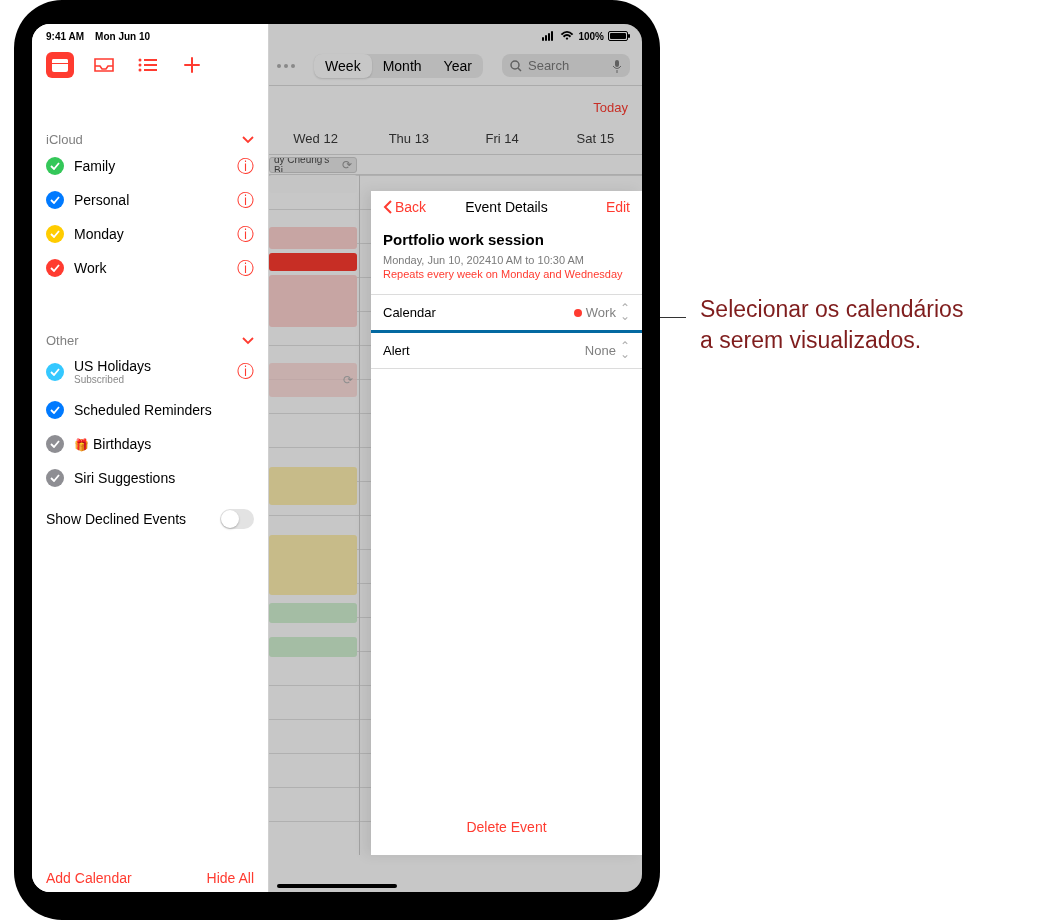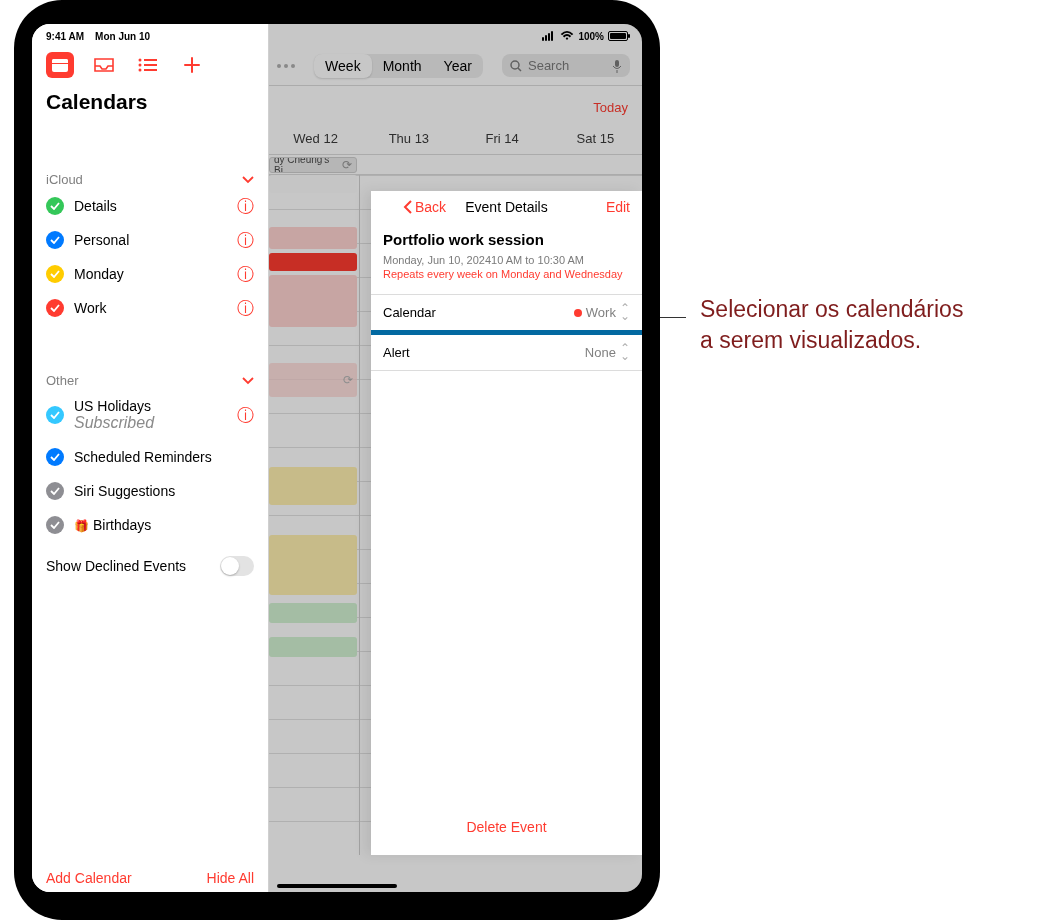--- a/index.html
+++ b/index.html
@@ -59,21 +59,21 @@
   .sb-toolbar .iconbox { width:28px; height:26px; display:flex; align-items:center; justify-content:center; border-radius:6px;}
   .sb-toolbar .iconbox.active{background:#ff3b30;}
   .sb-title { font-size: 21px; font-weight: 700; padding: 6px 14px 10px; }
   .sb-section-hdr { display:flex; align-items:center; justify-content:space-between;
     padding: 4px 14px 2px 14px; font-size:13px; color:#808080;margin-top:44px;}
   .sb-section-hdr .chev{color:#ff3b30;}
   .cal-row { display:flex; align-items:center; padding:8px 14px; gap:10px; font-size:14px; }
   .cal-row .check { width:18px; height:18px; border-radius:50%; display:flex;align-items:center;justify-content:center;}
   .cal-row .info { margin-left:auto; color:#ff3b30; font-size:17px; line-height:1;}
   .cal-row .lbl-col{display:flex;flex-direction:column;}
-  .cal-row .sub { font-size:16px; color:#8a8a8a;font-style:italic;}
+  .cal-row .sub { font-size:10px; color:#8a8a8a;}
   .cal-row .birthday-ico{color:#ff3b30; font-size:12px; margin-right:4px;}
   .sb-declined { padding: 14px 14px; display:flex; align-items:center; justify-content:space-between; font-size:14px;}
   .switch{width:34px;height:20px;border-radius:10px;background:#e3e3e3;position:relative;}
   .switch .knob{width:18px;height:18px;background:#fff;border-radius:50%;position:absolute;top:1px;left:1px;box-shadow:0 1px 2px rgba(0,0,0,0.25);}
   .sb-footer{margin-top:auto;display:flex;justify-content:space-between;padding:14px 14px 6px;font-size:14px;color:#ff3b30;}
   
   .main { position:relative; flex:1; height:100%; padding-top:22px; }
   .main::after{content:"";position:absolute;inset:0;background:rgba(0,0,0,0.22);pointer-events:none;}
   .main-top { display:flex; align-items:center; justify-content:space-between;
     padding:4px 12px 4px 8px; height:40px; border-bottom:1px solid #dcdcdc;}
@@ -89,29 +89,29 @@
   .grid{position:relative;height:680px;
     background-image:linear-gradient(#e2e2e2 1px,transparent 1px);
     background-size:100% 34px; background-position:0 0;}
   .evt{position:absolute;left:0;width:90px;border-radius:3px;font-size:10px;color:#4a4a4a;padding:2px 4px;overflow:hidden;display:flex;align-items:center;}
   .evt .rep{margin-left:auto;font-size:12px;color:#999;}
   .col-overlay{position:absolute;top:0;bottom:0;left:90px;width:1px;background:#d0d0d0;}
   
   .detail{position:absolute;left:102px;right:0;top:16px;bottom:0;background:#fff;border-left:0;
     box-shadow:-6px 0 12px rgba(0,0,0,0.08);z-index:20;
     display:flex;flex-direction:column;}
-  .detail-hdr{display:flex;align-items:center;justify-content:space-between;padding:8px 12px;font-size:14px;margin-left:20px;}
+  .detail-hdr{display:flex;align-items:center;justify-content:space-between;padding:8px 12px;font-size:14px;}
   .detail-hdr .back{color:#ff3b30;display:flex;align-items:center;gap:2px;}
   .detail-hdr .title{position:absolute;left:0;right:0;text-align:center;font-weight:500;color:#000;pointer-events:none;}
   .detail-body{padding:4px 12px;}
   .detail-body .etitle{font-size:15px;font-weight:600;color:#000;padding-top:4px;}
   .detail-body .erow{display:flex;font-size:11px;color:#7a7a7a;padding-top:6px;}
   .detail-body .repeats{font-size:11px;color:#ff3b30;padding-top:2px;padding-bottom:10px;}
   .dsection{border-top:1px solid #dcdcdc;border-bottom:1px solid #dcdcdc;}
-  .drow{display:flex;align-items:center;justify-content:space-between;padding:10px 12px;font-size:13px;border-top:5px solid #0369a1;}
+  .drow{display:flex;align-items:center;justify-content:space-between;padding:10px 12px;font-size:13px;border-top:3px solid #0369a1;}
   .drow:first-child{border-top:none;}
   .drow .val{color:#808080;display:flex;align-items:center;gap:4px;}
   .dot-red{width:8px;height:8px;border-radius:50%;background:#ff3b30;}
   .updown{color:#b0b0b0;font-size:12px;line-height:0.6;}
   .detail-footer{margin-top:auto;text-align:center;padding:20px 0;font-size:14px;color:#ff3b30;}
   .homebar{position:absolute;bottom:4px;left:50%;transform:translateX(-50%);width:120px;height:4px;background:#000;border-radius:3px;z-index:60;}
   
   .callout-line{position:absolute;border-top:1.2px solid #333;height:0;}
   .callout-lead{position:absolute;border-left:1.2px solid #333;width:0;}
   .callout-tick{position:absolute;border-left:1.2px solid #333;width:0;height:8px;}
@@ -182,37 +182,36 @@
               <circle cx="2" cy="12" r="1.5" fill="#ff3b30"></circle>
               <rect x="6" y="11" width="13" height="2" fill="#ff3b30"></rect>
             </svg>
         </div>
         <div class="iconbox">
           <svg width="18" height="18" viewBox="0 0 18 18">
               <path d="M9 2 V16 M2 9 H16" stroke="#ff3b30" stroke-width="2" stroke-linecap="round"></path>
             </svg>
         </div>
       </div>
-      <div class="sb-title">Calendars</div>
 
       <div class="sb-section-hdr">
         <span>iCloud</span>
         <span class="chev">
           <svg width="12" height="8" viewBox="0 0 12 8">
               <path d="M1 1 L6 6 L11 1" fill="none" stroke="#ff3b30" stroke-width="1.8"></path>
             </svg>
         </span>
       </div>
       <div class="cal-row">
         <span class="check" style="background:#34c759">
             <svg width="10" height="8" viewBox="0 0 10 8">
               <path d="M1 4 L4 7 L9 1" stroke="#fff" stroke-width="1.8" fill="none"></path>
             </svg>
           </span>
-        <span>Details</span>
+        <span>Family</span>
         <span class="info">ⓘ</span>
       </div>
       <div class="cal-row">
         <span class="check" style="background:#007aff">
             <svg width="10" height="8" viewBox="0 0 10 8">
               <path d="M1 4 L4 7 L9 1" stroke="#fff" stroke-width="1.8" fill="none"></path>
             </svg>
           </span>
         <span>Personal</span>
         <span class="info">ⓘ</span>
@@ -263,29 +262,29 @@
             </svg>
           </span>
         <span>Scheduled Reminders</span>
       </div>
       <div class="cal-row">
         <span class="check" style="background:#8e8e93">
             <svg width="10" height="8" viewBox="0 0 10 8">
               <path d="M1 4 L4 7 L9 1" stroke="#fff" stroke-width="1.8" fill="none"></path>
             </svg>
           </span>
+        <span><span class="birthday-ico">🎁</span><span>Birthdays</span></span>
+      </div>
+      <div class="cal-row">
+        <span class="check" style="background:#8e8e93">
+            <svg width="10" height="8" viewBox="0 0 10 8">
+              <path d="M1 4 L4 7 L9 1" stroke="#fff" stroke-width="1.8" fill="none"></path>
+            </svg>
+          </span>
         <span>Siri Suggestions</span>
-      </div>
-      <div class="cal-row">
-        <span class="check" style="background:#8e8e93">
-            <svg width="10" height="8" viewBox="0 0 10 8">
-              <path d="M1 4 L4 7 L9 1" stroke="#fff" stroke-width="1.8" fill="none"></path>
-            </svg>
-          </span>
-        <span><span class="birthday-ico">🎁</span><span>Birthdays</span></span>
       </div>
 
       <div class="sb-declined">
         <span>Show Declined Events</span>
         <div class="switch">
             <div class="knob"></div>
           </div>
       </div>
 
       <div class="sb-footer">

